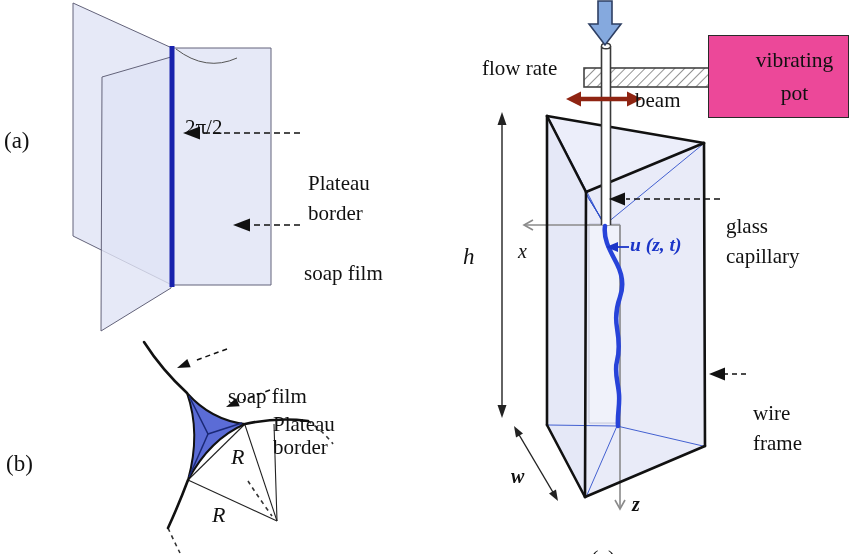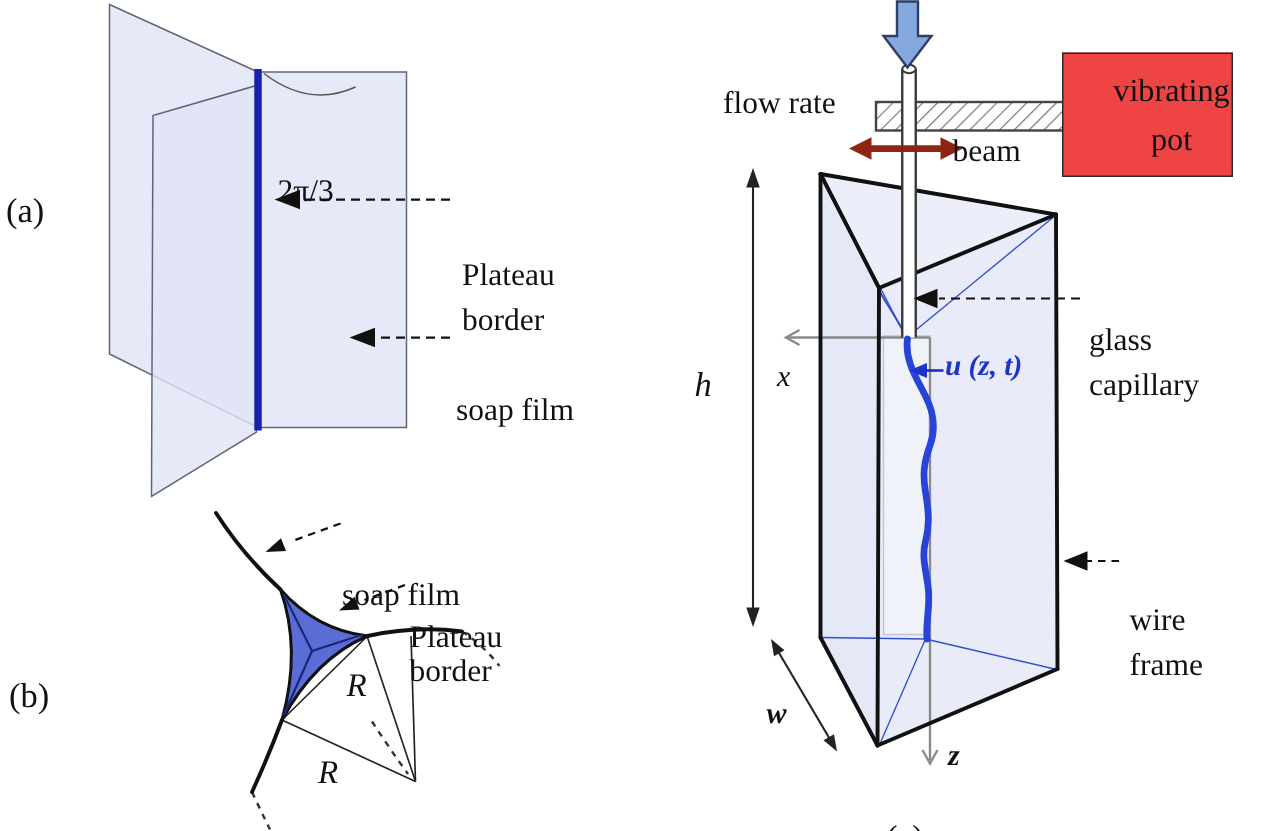--- a/index.html
+++ b/index.html
@@ -9,22 +9,22 @@
   }
   .canvas svg{position:absolute;left:0;top:0;}
   .lbl{position:absolute;white-space:pre-line;line-height:1.45;}
   .panel-tag{font-size:23px;}
   .t21{font-size:21px;margin-top:48px;}
   .tight{line-height:1.08;}
   .ital{font-style:italic;}
   .bold{font-weight:bold;}
   .blue-text{color:#1b35c8;}
   .pot-box{
-    position:absolute;left:708px;top:35px;width:114px;height:83px;
-    background:#ef4444;border:1.8px solid #2a2a2a;box-sizing:border-box;
+    position:absolute;left:708px;top:35px;width:141px;height:83px;
+    background:#ec4899;border:1.8px solid #2a2a2a;box-sizing:border-box;
     display:flex;align-items:center;justify-content:center;text-align:center;
     font-size:21.5px;line-height:1.5;white-space:pre-line;padding-left:32px;
   }
 </style>
 </head>
 <body>
 
 <div class="canvas">
 
 <svg width="850" height="554" viewBox="0 0 850 554">
@@ -159,21 +159,21 @@
     </g>
 
     <g>
       <line x1="746" y1="374" x2="724" y2="374" stroke="#111" stroke-width="1.4" stroke-dasharray="5 4"></line>
       <polygon points="709,374 725,367.5 725,380.5" fill="#111"></polygon>
     </g>
   </g>
 </svg>
 
 <div class="lbl panel-tag" style="left:4px;top:124px;">(a)</div>
-<div class="lbl t21" style="left:185px;top:64px;">2π/3</div>
+<div class="lbl t21" style="left:185px;top:64px;">2π/2</div>
 <div class="lbl t21" style="left:308px;top:120px;">Plateau
 border</div>
 <div class="lbl t21" style="left:304px;top:210px;">soap film</div>
 
 <div class="lbl panel-tag" style="left:6px;top:447px;">(b)</div>
 <div class="lbl t21" style="left:228px;top:333px;">soap film</div>
 <div class="lbl t21 tight" style="left:273px;top:365px;">Plateau
 border</div>
 <div class="lbl ital" style="left:231px;top:441px;font-size:22px;">R</div>
 <div class="lbl ital" style="left:212px;top:499px;font-size:22px;">R</div>

